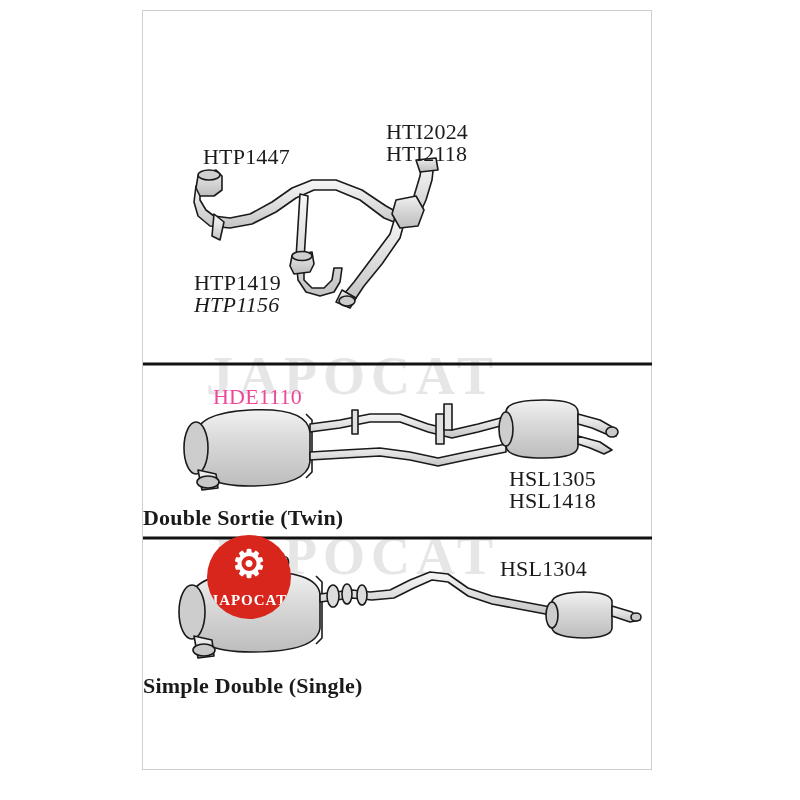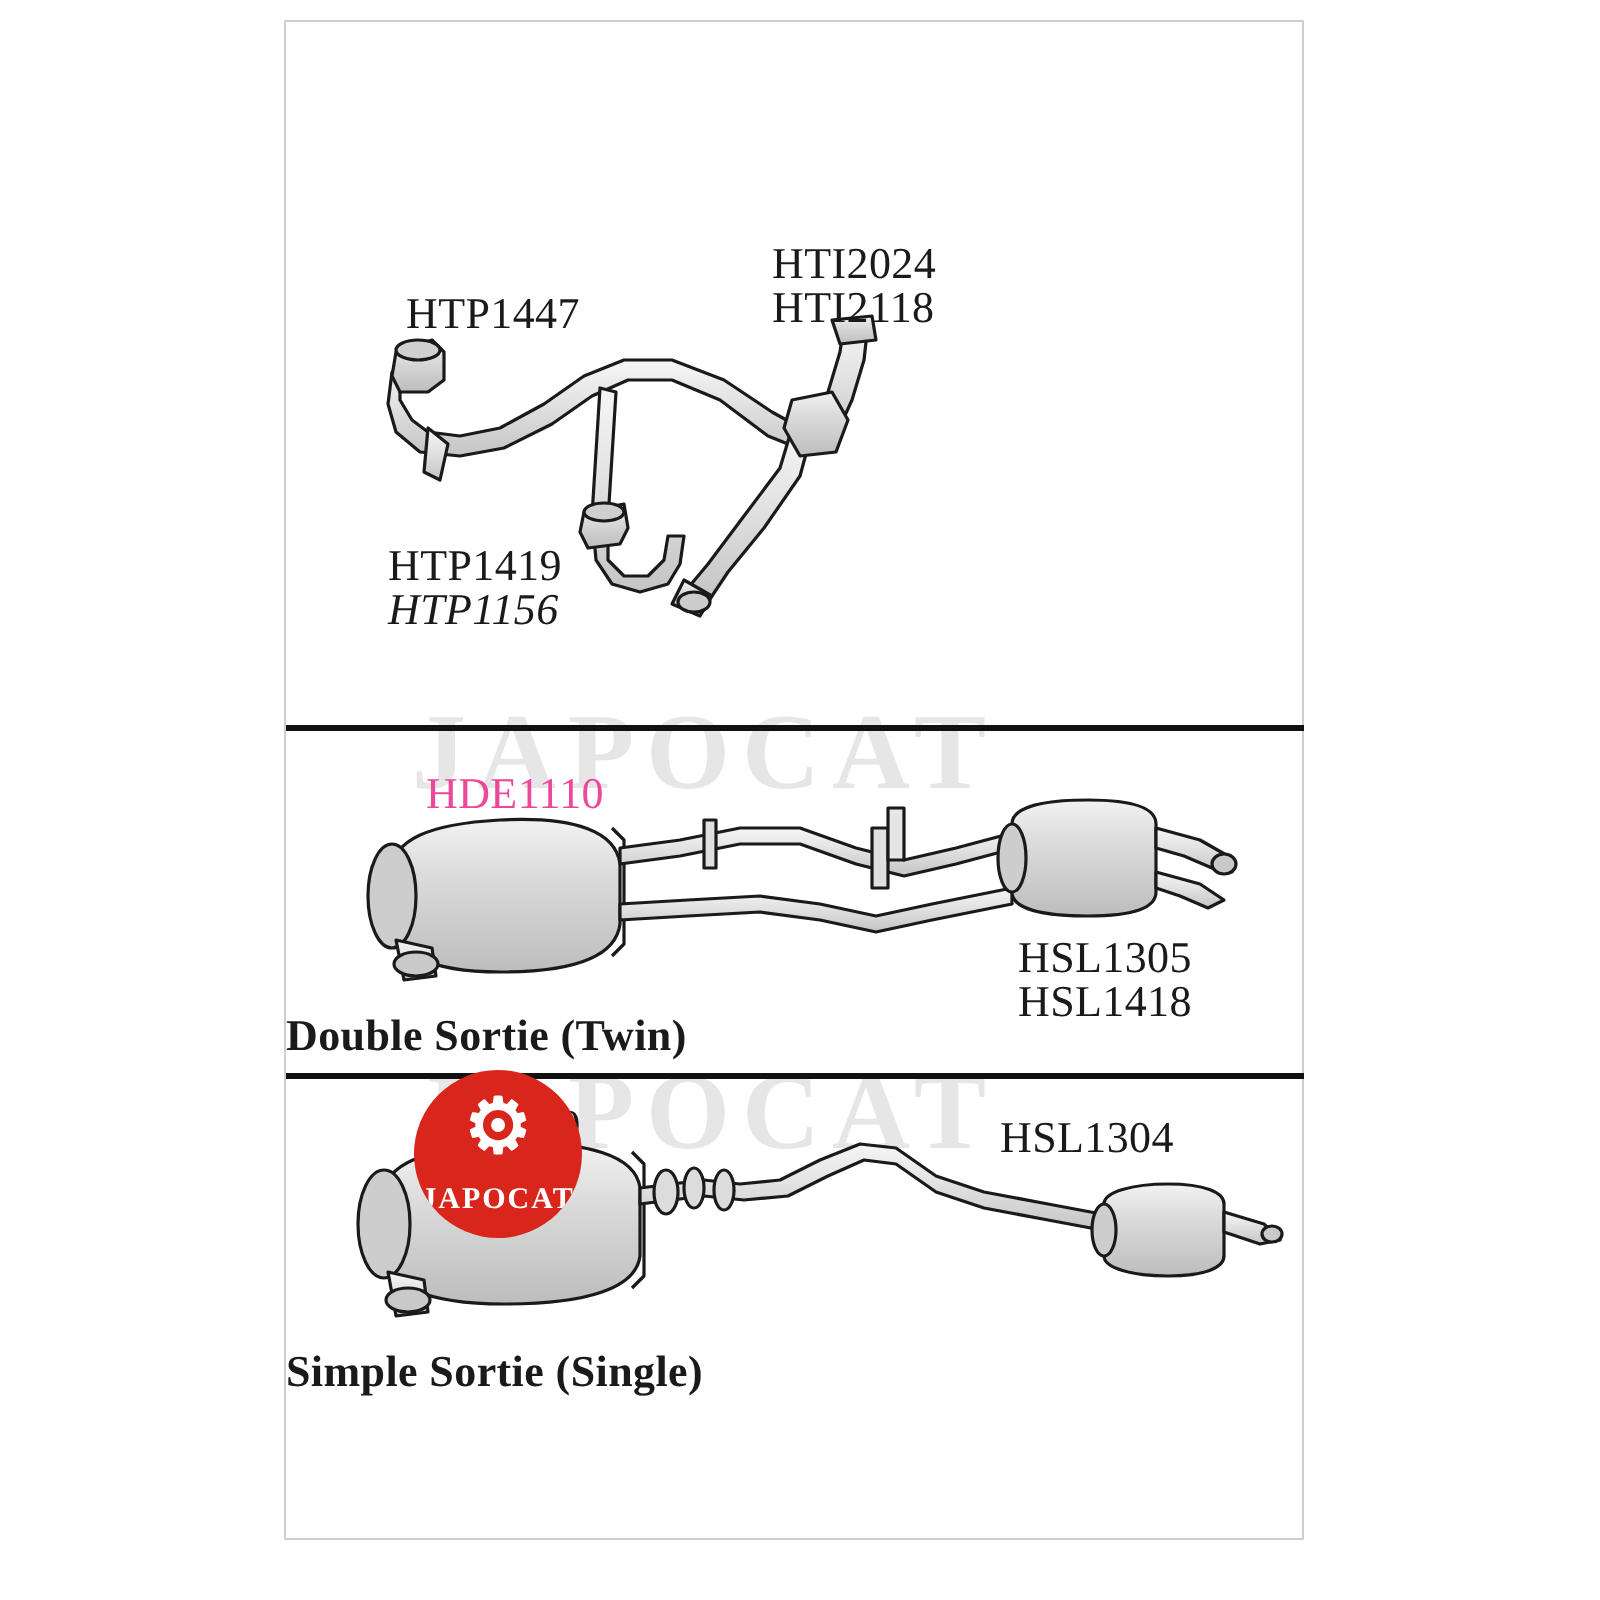--- a/index.html
+++ b/index.html
@@ -196,20 +196,20 @@
   <div class="label" style="left:194px; top:292px;font-style:italic;">HTP1156</div>
 
   <div class="label" style="left:213px; top:384px; color:#ec4899;">HDE1110</div>
   <div class="label" style="left:509px; top:466px;">HSL1305</div>
   <div class="label" style="left:509px; top:488px;">HSL1418</div>
 
   <div class="label" style="left:268px; top:550px;">09</div>
   <div class="label" style="left:500px; top:556px;">HSL1304</div>
 
   <div class="label bold" style="left:143px; top:505px;">Double Sortie (Twin)</div>
-  <div class="label bold" style="left:143px; top:673px;">Simple Sortie (Single)</div>
+  <div class="label bold" style="left:143px; top:673px;">Simple Double (Single)</div>
 
   <div class="wm-logo" style="left:207px; top:535px;">
     <span class="glyph">⚙</span>
     <span class="word">JAPOCAT</span>
   </div>
 
 </div>
 
 </body></html>

